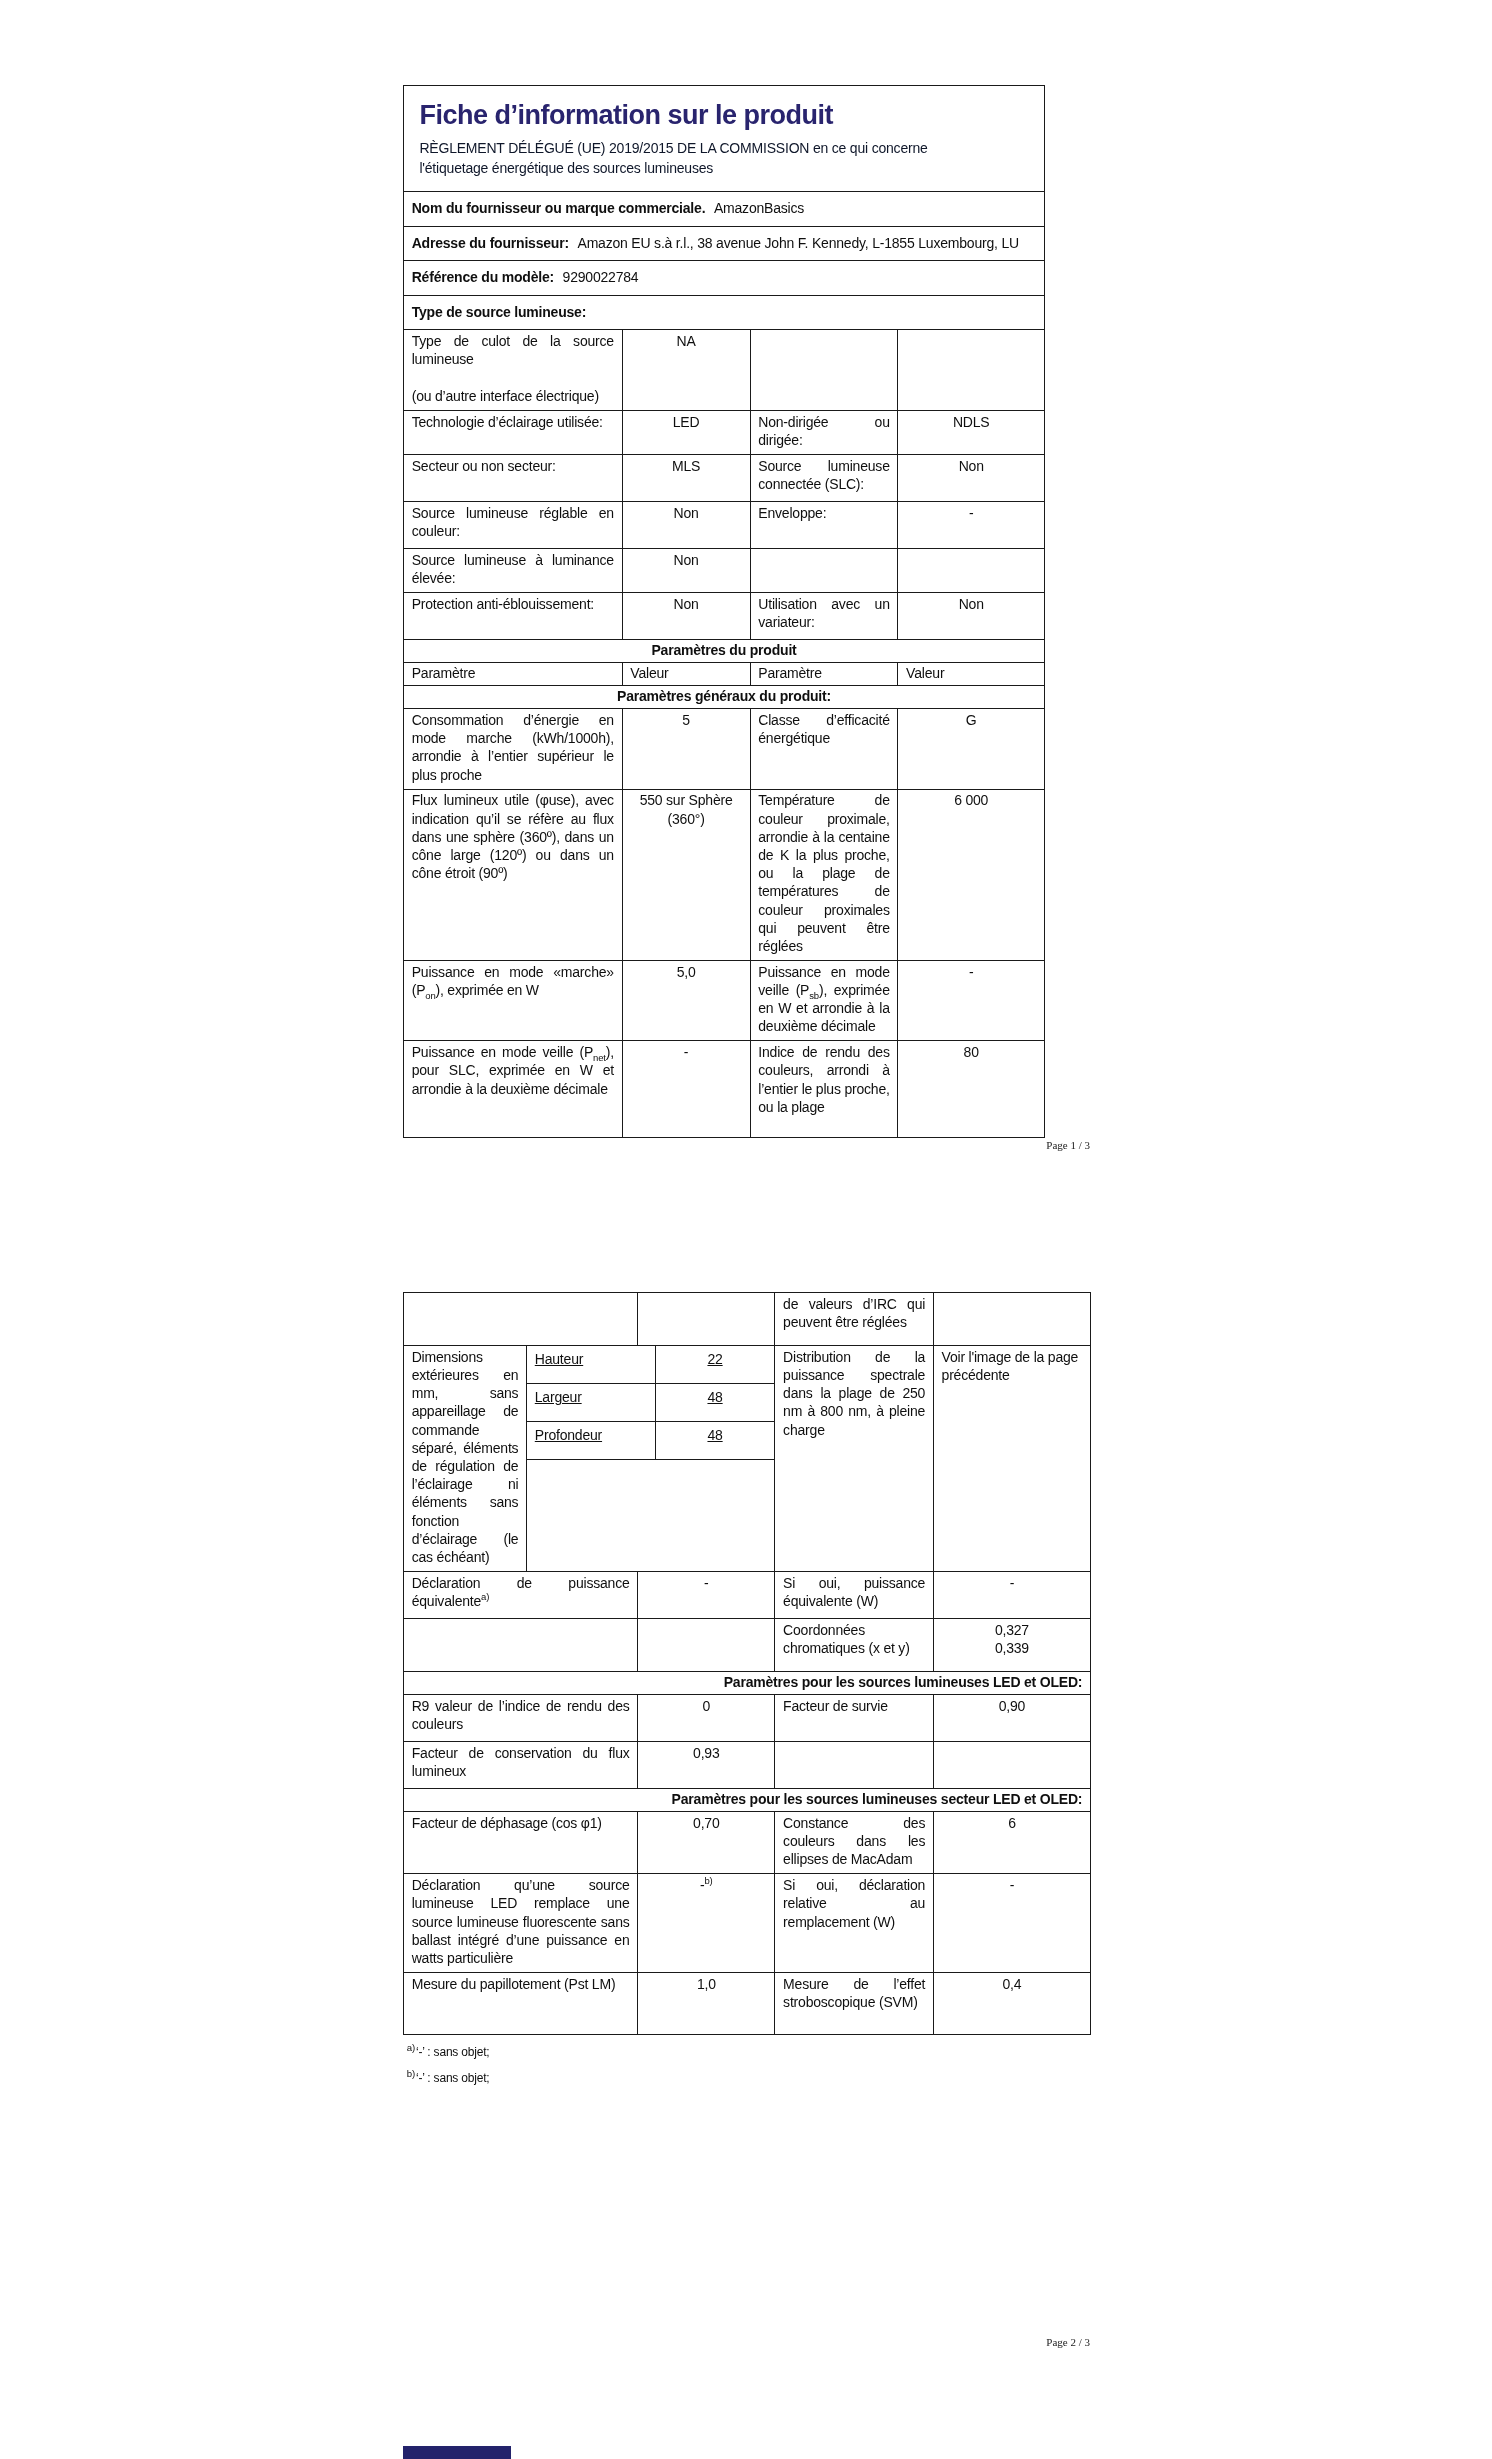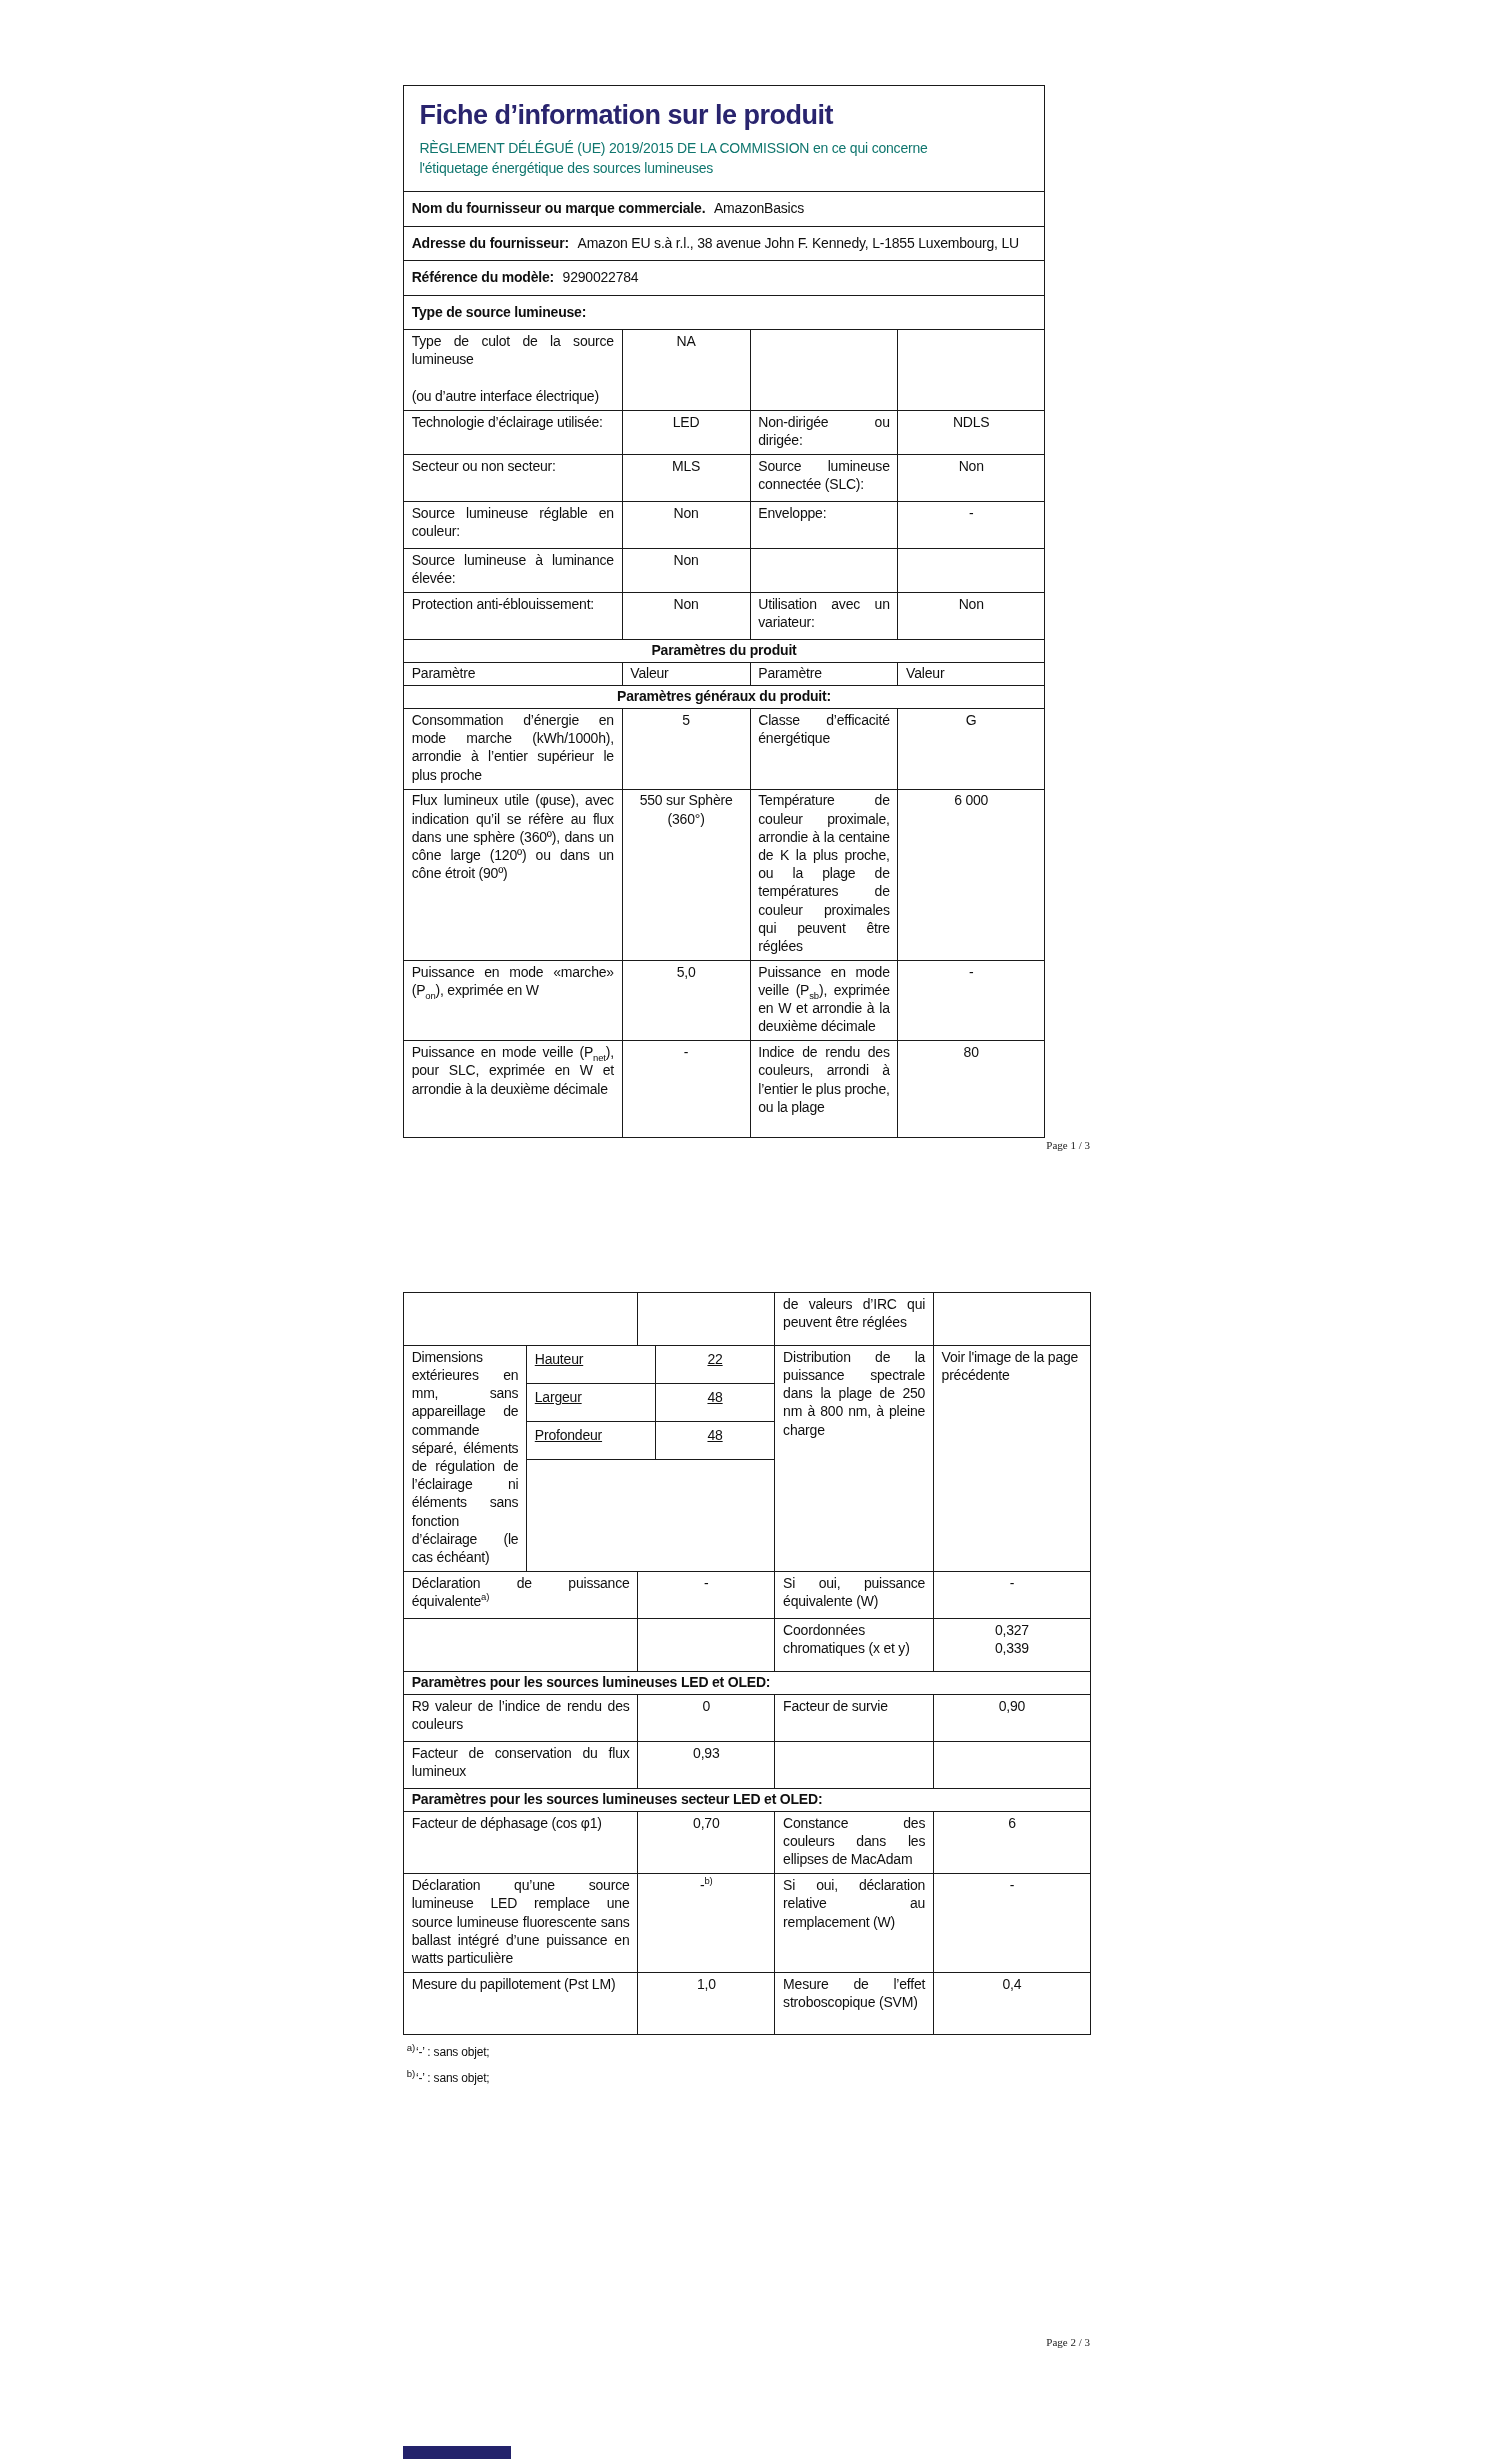--- a/index.html
+++ b/index.html
@@ -22,34 +22,34 @@
   }
   #sheet1{top:85px;}
   #page2wrap{position:absolute;left:403px;top:1292px;width:688px;}
   #sheet2{position:relative;left:0;top:0;width:688px;border:1.9px solid var(--bd);box-sizing:border-box;font-size:14px;line-height:1.3;letter-spacing:-0.2px;}
   
   .title-area{padding:14.4px 15.4px 12.5px 15.4px;}
   .doc-title{
     margin:0;font-size:27px;line-height:1.12;font-weight:bold;
     color:var(--title);letter-spacing:-0.5px;
   }
-  .doc-subtitle{margin:8.6px 0 0 0;max-width:576px;font-size:14px;line-height:1.42;color:#0f766e;}
+  .doc-subtitle{margin:8.6px 0 0 0;max-width:576px;font-size:14px;line-height:1.42;color:#0f172a;}
   
   .trow{border-top:1.9px solid var(--bd);display:block;}
   .inforow{padding:6.7px 7.7px 8.6px 7.7px;}
   .inforow .b{font-weight:bold;}
   .inforow .iv{margin-left:8.6px;}
   .grid4{display:grid;grid-template-columns:34% 20% 23.1% 22.9%;}
   .dims{display:grid;grid-template-columns:17.8% 36.2% 23.1% 22.9%;}
   .cell{box-sizing:border-box;padding:1.9px 7.7px 4.8px 7.7px;min-height:100%;}
   .bl{border-left:1.9px solid var(--bd);}
   .lab{text-align:justify;}
   .val{text-align:center;}
   .band{font-weight:bold;text-align:center;padding:1px 7.7px 2.9px 7.7px;}
-  .band.left{text-align:left;}
+  .band.left{text-align:right;}
   .hdr{padding:1px 7.7px 2.9px 7.7px;}
   sub,sup{font-size:68%;line-height:0;}
   
   .mh44{min-height:42px;} .mh54{min-height:52px;} .mh48{min-height:46px;}
   .mh64{min-height:61px;} .mh160{min-height:152px;} .mh82{min-height:79px;}
   .mh100{min-height:96px;}
   
   .bc{box-sizing:border-box;display:block;}
   .dimrow{display:grid;grid-template-columns:51.6% 48.4%;border-bottom:1.9px solid var(--bd);min-height:37px;text-decoration:underline;}
   .dimrow .cell{padding-top:3.8px;}

